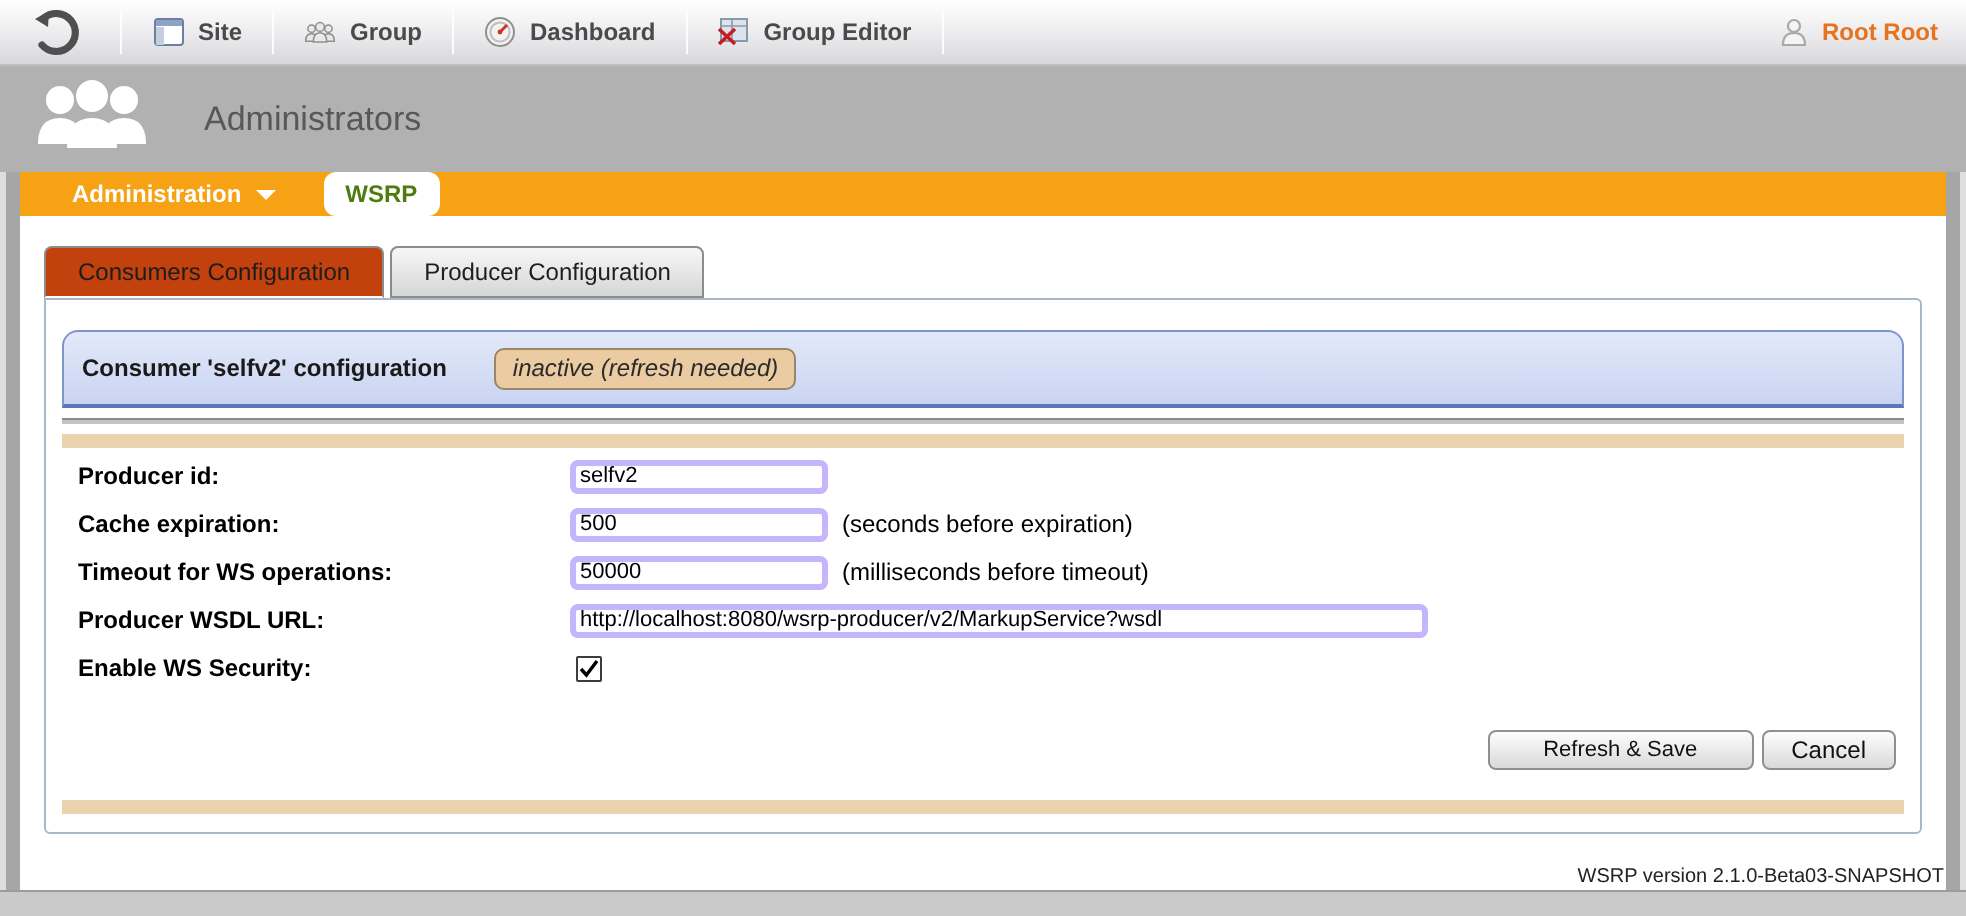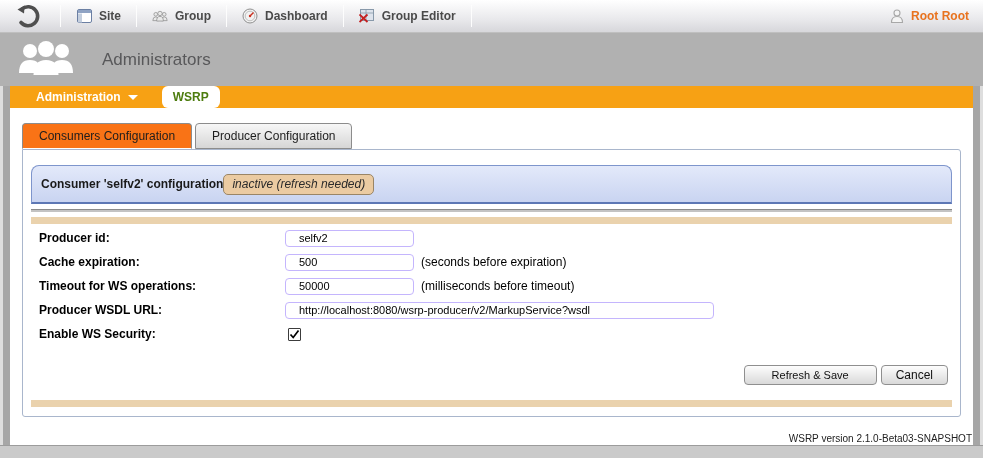--- a/index.html
+++ b/index.html
@@ -76,53 +76,53 @@
     border-left: 6px solid transparent; border-right: 6px solid transparent;
     border-top: 6px solid #ffffff;
   }
 
   
   .tab-strip { display: flex; margin: 15px 0 0 12px; position: relative; z-index: 2; }
   .tab {
     font-size: 12px; color: #1d1d1d; padding: 0 16px; height: 26px; line-height: 25px;
     border: 1px solid #8c8c8c; border-radius: 4px 4px 0 0; cursor: pointer;
   }
-  .tab.active { background: #f97316; border-bottom: 1px solid #ffffff; margin-bottom: -1px; }
+  .tab.active { background: #c2410c; border-bottom: 1px solid #ffffff; margin-bottom: -1px; }
   .tab.inactive { background: linear-gradient(#f7f7f7, #d6d6d6); margin-left: 3px; }
 
   
   .panel {
     margin: 0 12px; border: 1px solid #a9b6cc; border-radius: 0 3px 3px 3px;
     background: #ffffff; padding: 15px 6px 9px 6px;
   }
   .blue-header {
     margin: 0 2px; height: 39px;
     background: linear-gradient(#e3e9fa, #c9d4f1);
     border: 1px solid #7e95cc; border-bottom: 2px solid #5d77b5;
     border-radius: 8px 8px 0 0;
     display: flex; align-items: center; padding-left: 9px;
   }
   .blue-header-title { font-size: 12px; font-weight: bold; color: #1a1a1a; }
   .status-badge {
-    margin-left: 0; font-size: 12px; font-style: italic; color: #2b2b2b;
+    margin-left: 24px; font-size: 12px; font-style: italic; color: #2b2b2b;
     background: #ebcba2; border: 1px solid #9a8566; border-radius: 5px;
     padding: 2px 8px 3px;
   }
   .divider-dark {
     margin: 5px 2px 0; height: 2px; background: #555555;
     border-top: 1px solid #8a8a8a; border-bottom: 2px solid #c3c3c3;
   }
   .tan-bar { margin: 5px 2px 0; height: 7px; background: #ead2ad; }
 
   .form-area { margin-top: 2px; }
   .form-row { display: flex; align-items: center; height: 24px; padding: 0 10px; }
   .form-label { width: 246px; font-size: 12px; font-weight: bold; color: #000000; flex: none; }
   .text-input {
     height: 17px; font-size: 11px; font-family: "Liberation Sans", sans-serif;
-    border: 1px solid #c4b5fd; border-radius: 4px; padding: 0 13px; color: #000;
+    border: 3px solid #c4b5fd; border-radius: 4px; padding: 0 2px; color: #000;
     background: #ffffff; outline: none;
   }
   .text-input.short { width: 129px; }
   .text-input.long  { width: 429px; }
   .hint { margin-left: 7px; font-size: 12px; color: #000000; }
   .checkbox {
     width: 13px; height: 13px; background: #fff; border: 1px solid #3c3c3c;
     border-radius: 1px; margin-left: 3px; cursor: pointer;
     display: flex; align-items: center; justify-content: center;
   }

